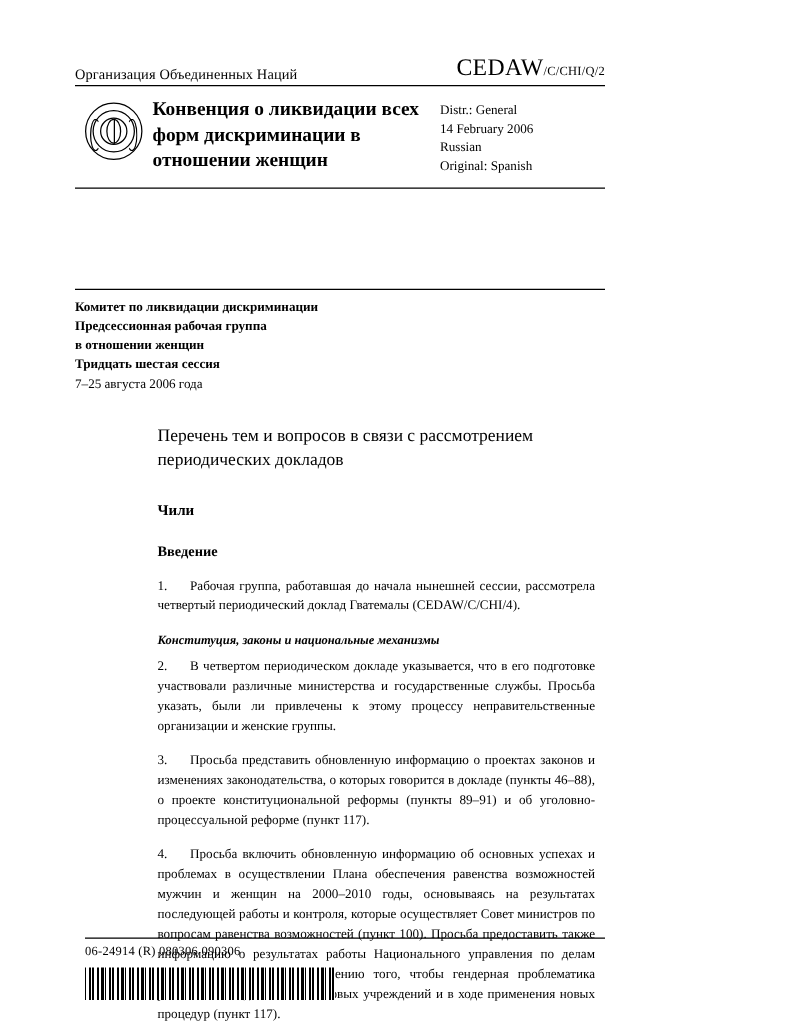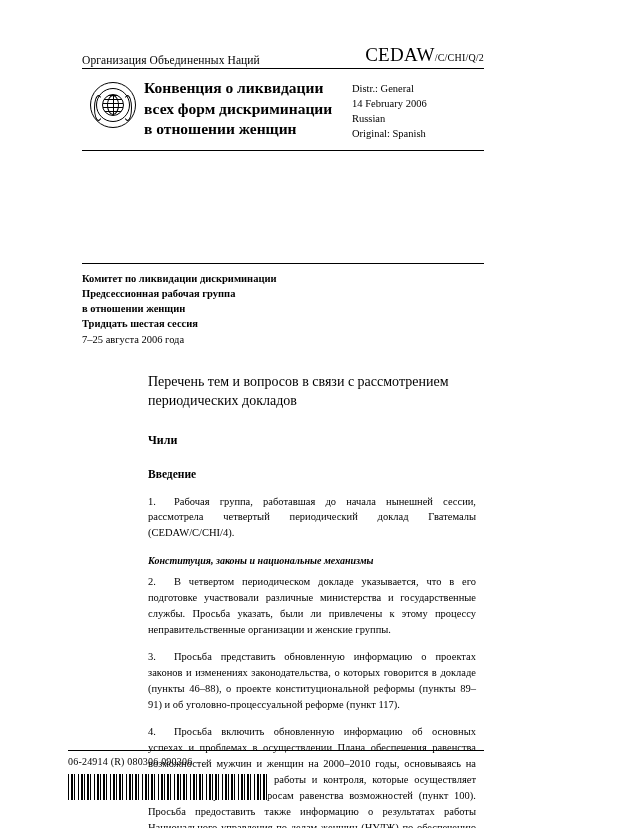--- a/index.html
+++ b/index.html
@@ -14,21 +14,21 @@
     color: #000;
     position: relative;
     overflow: hidden;
   }
   .page {
     position: absolute;
     left: 0; top: 0;
     width: 542px;
     height: 828px;
     box-sizing: border-box;
-    padding: 44px 58px 20px 82px;
+    padding: 44px 58px 20px 60px;
   }
 
   
   .header-top {
     display: flex;
     align-items: flex-end;
     justify-content: space-between;
     padding-bottom: 2px;
   }
   .org-name {
@@ -133,21 +133,21 @@
     line-height: 1.42;
     padding-top: 4px;
   }
   .header-rule-bottom {
     border-top: 1.6px solid #000;
     margin: 0;
   }
 
   
   .committee {
-    margin-top: 112px;
+    margin-top: 80px;
   }
   .committee .rule {
     border-top: 0.9px solid #000;
     margin-bottom: 7px;
   }
   .committee .line-b {
     font-size: 10.5px;
     font-weight: bold;
     line-height: 1.45;
   }

